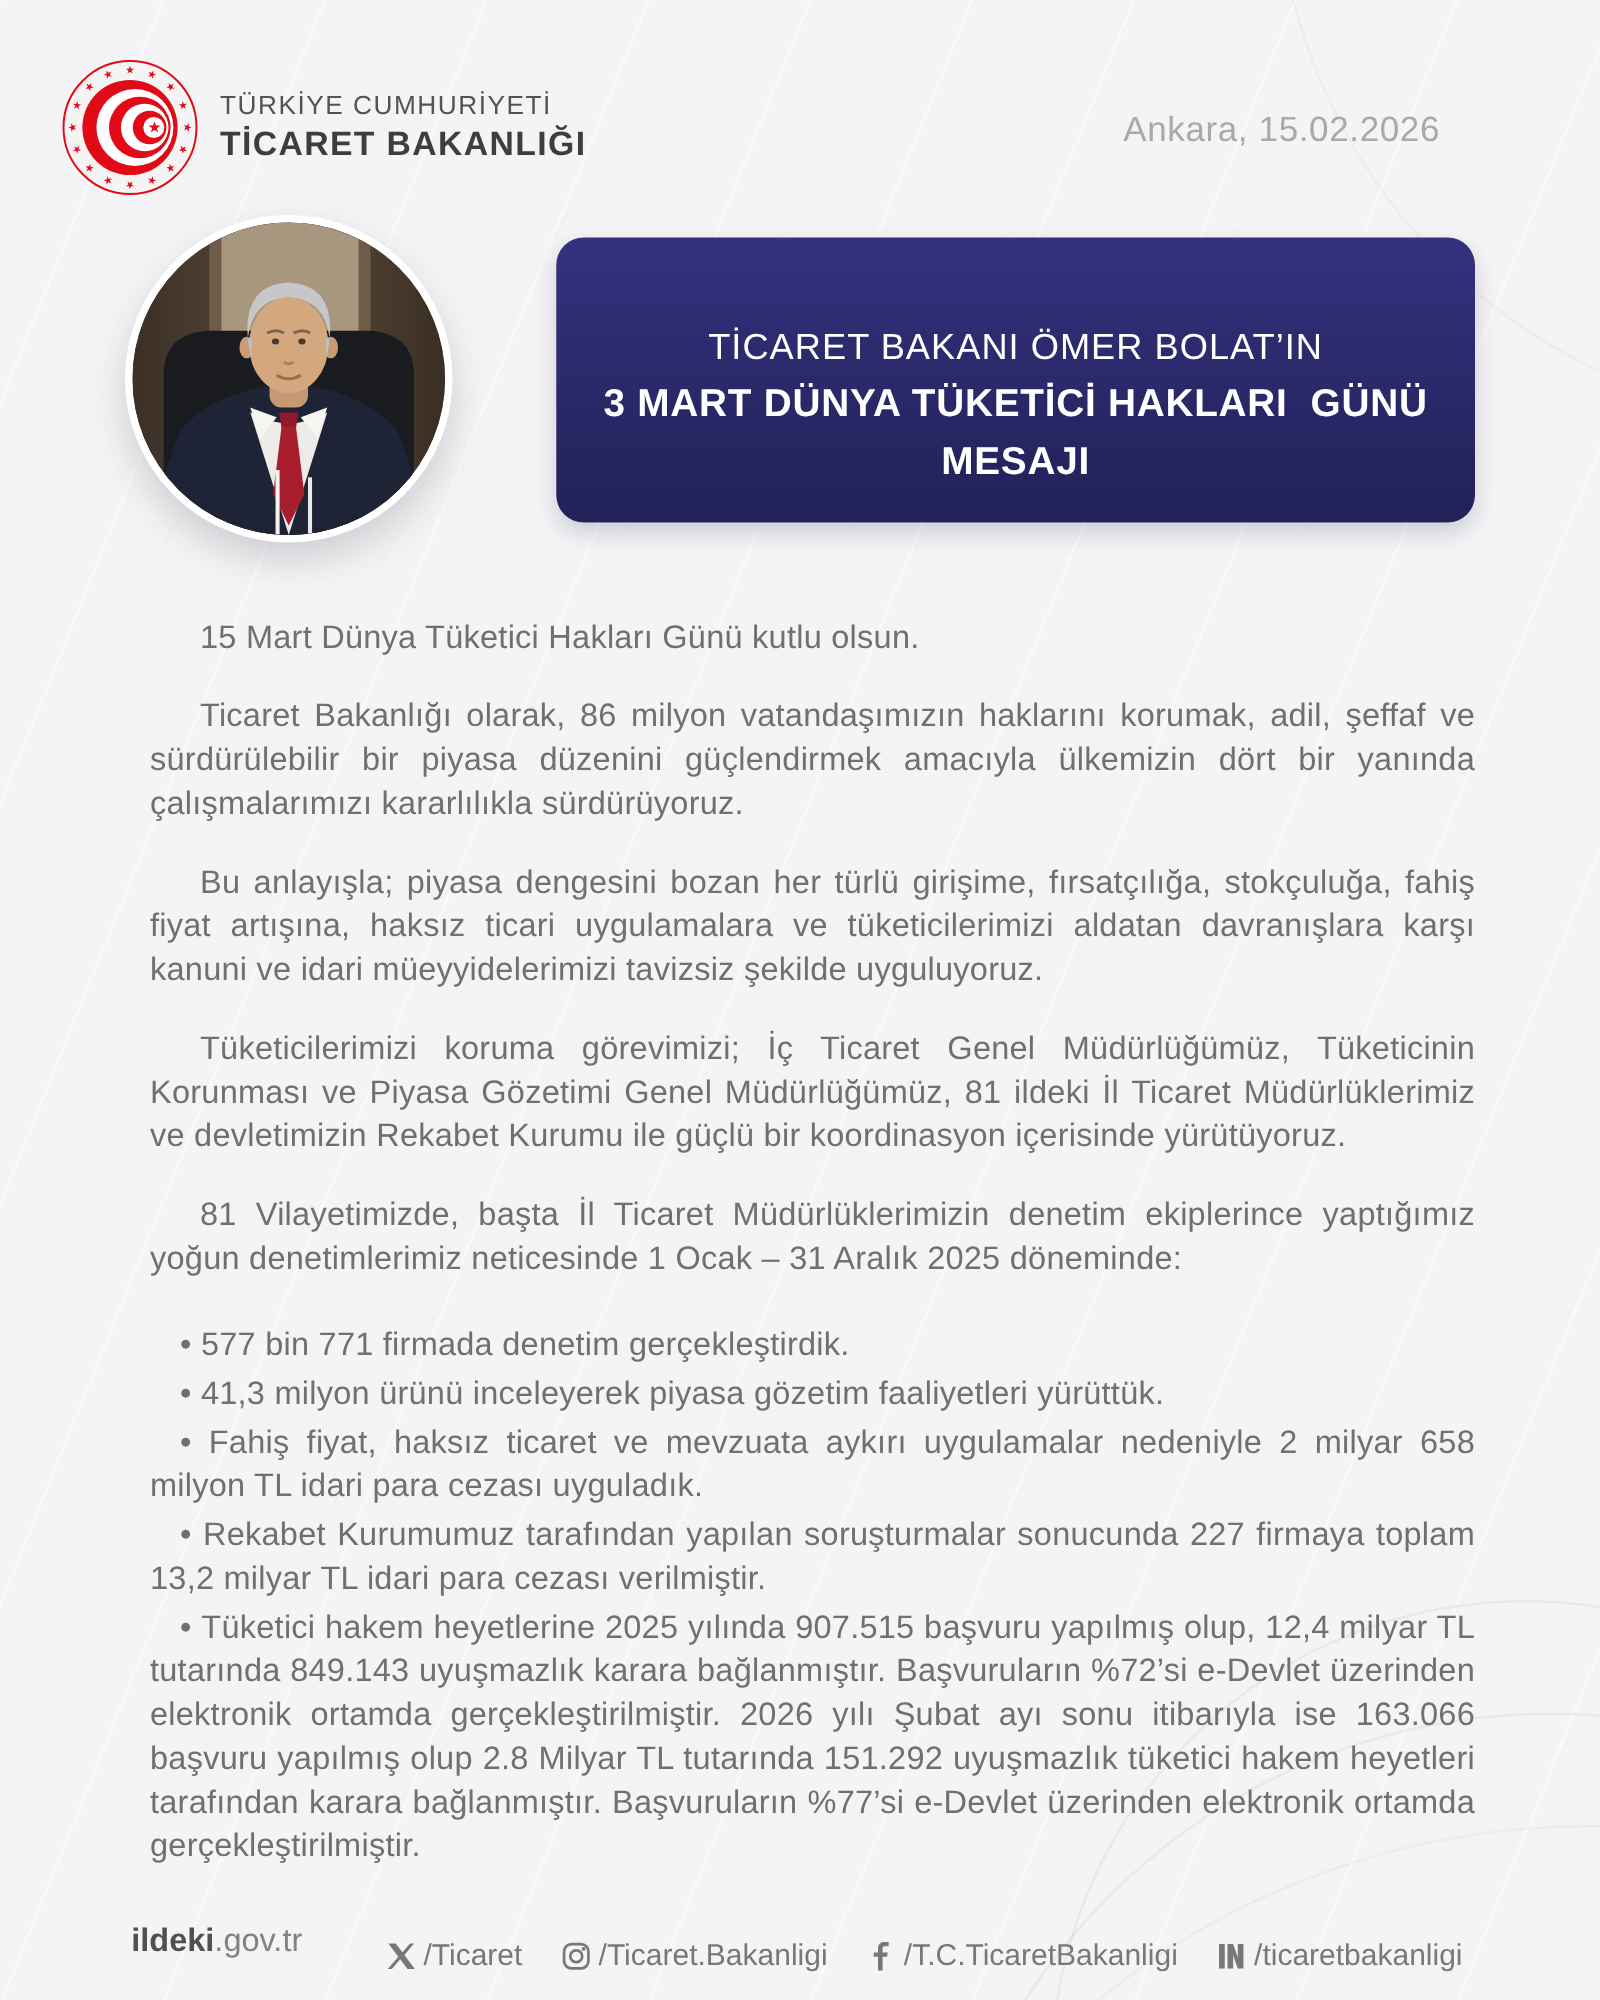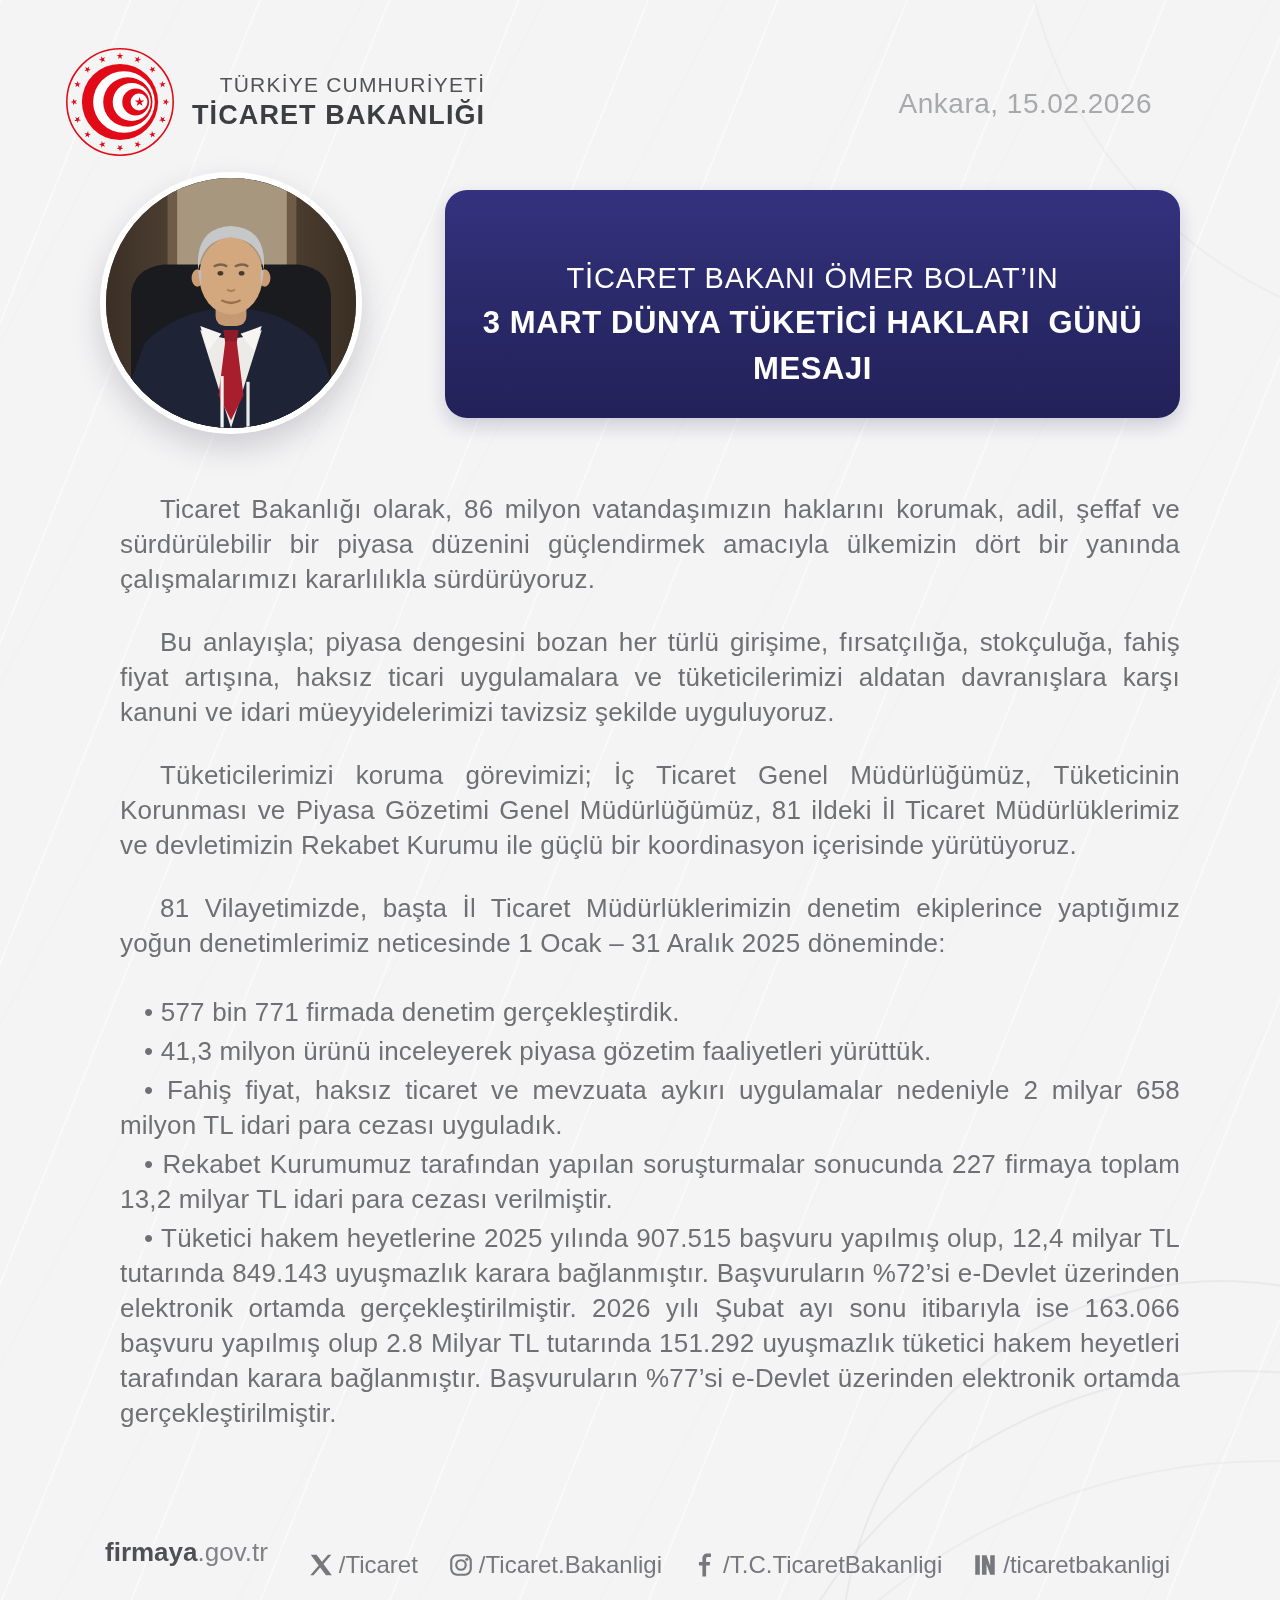--- a/index.html
+++ b/index.html
@@ -19,21 +19,21 @@
       repeating-linear-gradient(118deg, rgba(0,0,0,.012) 0 2px, transparent 2px 160px);
     opacity:.8;
   }
   .arc { position:absolute; border-radius:50%; border:2px solid rgba(120,120,130,.08); pointer-events:none; }
   .arc1 { width:760px; height:760px; left:840px; top:1280px; }
   .arc2 { width:1000px; height:1000px; left:740px; top:1370px; }
   .arc3 { width:1240px; height:1240px; left:650px; top:1460px; border-color:rgba(120,120,130,.06); }
   .arc4 { width:900px; height:900px; left:1020px; top:-560px; border-color:rgba(120,120,130,.05); }
 
   
-  .header { position:absolute; left:64px; top:46px; display:flex; align-items:center; gap:16px;text-align:right; }
+  .header { position:absolute; left:48px; top:46px; display:flex; align-items:center; gap:16px; }
   .emblem { width:112px; height:112px; display:block; }
   .ministry-name .l1 { font-size:21px; letter-spacing:1.2px; color:#515356; font-weight:400; }
   .ministry-name .l2 { font-size:27px; letter-spacing:1.1px; color:#3d3e42; font-weight:700; margin-top:3px; }
   .dateline {
     position:absolute; top:88px; right:128px;
     font-size:28px; color:#a7a9ac; letter-spacing:.5px;
   }
 
   
   .portrait {
@@ -170,36 +170,37 @@
   </svg>
 </div>
 
 <div class="banner">
   <div class="line1">TİCARET BAKANI ÖMER BOLAT’IN</div>
   <div class="line2">3 MART DÜNYA TÜKETİCİ HAKLARI  GÜNÜ</div>
   <div class="line3">MESAJI</div>
 </div>
 
 <div class="content">
+  <p>15 Mart Dünya Tüketici Hakları Günü kutlu olsun.</p>
   <p>Ticaret Bakanlığı olarak, 86 milyon vatandaşımızın haklarını korumak, adil, şeffaf ve sürdürülebilir bir piyasa düzenini güçlendirmek amacıyla ülkemizin dört bir yanında çalışmalarımızı kararlılıkla sürdürüyoruz.</p>
   <p>Bu anlayışla; piyasa dengesini bozan her türlü girişime, fırsatçılığa, stokçuluğa, fahiş fiyat artışına, haksız ticari uygulamalara ve tüketicilerimizi aldatan davranışlara karşı kanuni ve idari müeyyidelerimizi tavizsiz şekilde uyguluyoruz.</p>
   <p>Tüketicilerimizi koruma görevimizi; İç Ticaret Genel Müdürlüğümüz, Tüketicinin Korunması ve Piyasa Gözetimi Genel Müdürlüğümüz, 81 ildeki İl Ticaret Müdürlüklerimiz ve devletimizin Rekabet Kurumu ile güçlü bir koordinasyon içerisinde yürütüyoruz.</p>
   <p>81 Vilayetimizde, başta İl Ticaret Müdürlüklerimizin denetim ekiplerince yaptığımız yoğun denetimlerimiz neticesinde 1 Ocak – 31 Aralık 2025 döneminde:</p>
   <ul>
     <li>577 bin 771 firmada denetim gerçekleştirdik.</li>
     <li>41,3 milyon ürünü inceleyerek piyasa gözetim faaliyetleri yürüttük.</li>
     <li>Fahiş fiyat, haksız ticaret ve mevzuata aykırı uygulamalar nedeniyle 2 milyar 658 milyon TL idari para cezası uyguladık.</li>
     <li>Rekabet Kurumumuz tarafından yapılan soruşturmalar sonucunda 227 firmaya toplam 13,2 milyar TL idari para cezası verilmiştir.</li>
     <li>Tüketici hakem heyetlerine 2025 yılında 907.515 başvuru yapılmış olup, 12,4 milyar TL tutarında 849.143 uyuşmazlık karara bağlanmıştır. Başvuruların %72’si e-Devlet üzerinden elektronik ortamda gerçekleştirilmiştir. 2026 yılı Şubat ayı sonu itibarıyla ise 163.066 başvuru yapılmış olup 2.8 Milyar TL tutarında 151.292 uyuşmazlık tüketici hakem heyetleri tarafından karara bağlanmıştır. Başvuruların %77’si e-Devlet üzerinden elektronik ortamda gerçekleştirilmiştir.</li>
   </ul>
 </div>
 
 <div class="footer">
   <div class="website">
-    <span class="bold">firmaya</span><span>.gov.tr</span>
+    <span class="bold">ildeki</span><span>.gov.tr</span>
   </div>
   <div class="socials">
     <div class="social">
       <span class="icon">
         <svg viewBox="0 0 24 24" fill="#77787b">
             <path d="M2.5 2.5h5.4l5 6.6 5.6-6.6h3l-7.2 8.5 7.7 10.5h-5.4l-5.4-7.2-6.1 7.2h-3l7.7-9.1z"></path>
           </svg>
       </span>
       <span class="handle">/Ticaret</span>
     </div>

